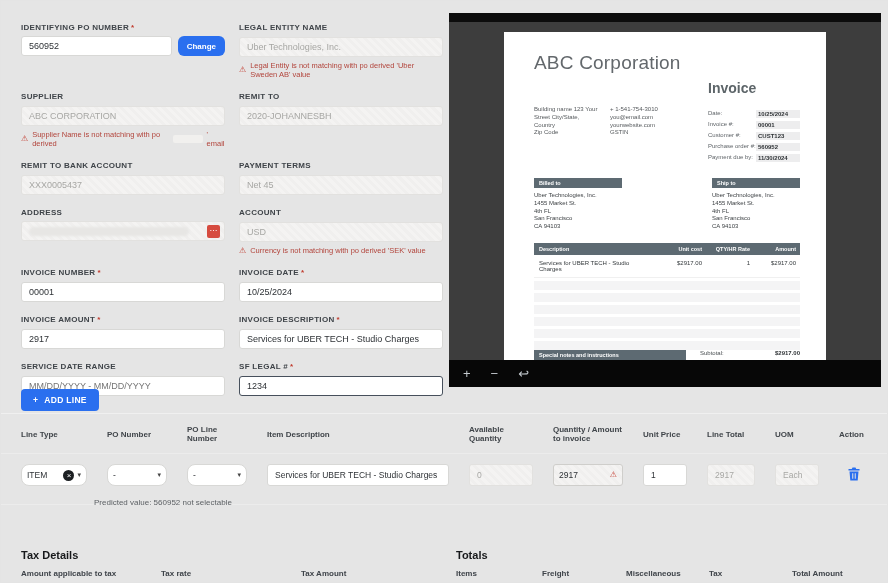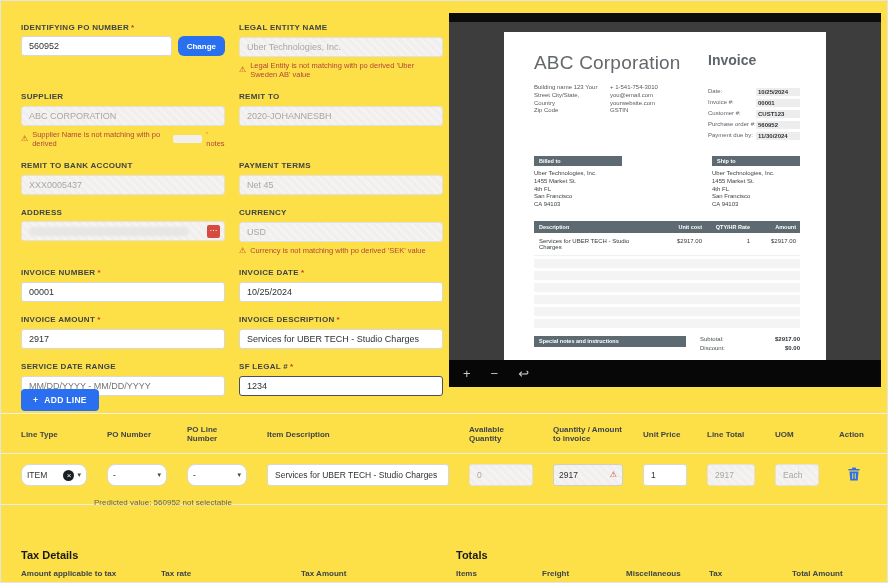--- a/index.html
+++ b/index.html
@@ -1,17 +1,17 @@
 <!DOCTYPE html>
 <html><head>
 <meta charset="utf-8">
 <style>
   * { box-sizing: border-box; }
   body { margin:0; background:#fff; font-family:"Liberation Sans", sans-serif; }
-  .canvas { position:relative; width:888px; height:583px; background:#fde047;
+  .canvas { position:relative; width:888px; height:583px; background:#e5e5e5;
             border:1px solid #e4e4e4; overflow:hidden; }
 
   
   .form-area { position:absolute; left:20px; top:22px; width:422px;
                display:grid; grid-template-columns:1fr 1fr; column-gap:14px; row-gap:13px; }
   .flabel { font-size:8px; font-weight:700; color:#3f4449; letter-spacing:.3px; margin-bottom:4px; }
   .req { color:#c0392b; margin-left:2px; }
   .tinput { width:100%; height:20px; border:1px solid #d8d8d6; border-radius:3px;
             font-size:9px; color:#2e3236; padding:0 7px; font-family:inherit; background:#fff; outline:none; }
   .tinput.disabled { background:repeating-linear-gradient(45deg,#f4f3f2 0 3px,#f0efee 3px 6px);
@@ -32,21 +32,21 @@
 
   
   .preview { position:absolute; left:448px; top:12px; width:432px; height:374px;
              display:flex; flex-direction:column; }
   .pv-topbar { height:9px; background:#0c0c0c; }
   .pv-viewport { flex:1; background:#3d3d3d; display:flex; justify-content:center; overflow:hidden; }
   .pv-page { width:322px; margin-top:10px; background:#fff; height:328px;
              padding:20px 26px 6px 30px; display:flex; flex-direction:column; }
   .pv-head { display:flex; justify-content:space-between; }
   .pv-company { font-size:19px; color:#63686c; letter-spacing:.2px; }
-  .pv-rcol { width:92px; }
+  .pv-rcol { width:92px;margin-top:28px; }
   .pv-title { font-size:14px; font-weight:700; color:#5d6569; }
   .pv-sub { display:flex; justify-content:space-between; margin-top:10px; }
   .pv-addr-wrap { display:flex; gap:10px; font-size:6px; color:#55595c; line-height:1.3; }
   .pv-addr { width:66px; }
   .pv-meta { width:92px; font-size:6px; margin-top:4px; }
   .pv-meta-row { display:flex; margin-bottom:3px; }
   .pv-meta-label { width:48px; color:#5f6468; }
   .pv-meta-val { flex:1; background:#ededee; color:#2f3336; font-weight:700; padding:1px 2px; }
   .pv-bars { display:flex; justify-content:space-between; margin-top:13px; }
   .pv-bar { width:88px; background:#5d6a72; color:#fff; font-size:5.5px; font-weight:700; padding:2px 0 2px 5px; }
@@ -124,21 +124,21 @@
         </div>
     </div>
 
     <div class="field">
       <div class="flabel"><span>SUPPLIER</span></div>
       <input class="tinput disabled" disabled="" value="ABC CORPORATION" style="">
       <div class="warn">
           <span class="warn-icon">⚠</span>
           <span>Supplier Name is not matching with po derived</span>
           <span class="redacted"></span>
-          <span class="suffix-right">' notes</span>
+          <span class="suffix-right">' email</span>
         </div>
     </div>
 
     <div class="field">
       <div class="flabel"><span>REMIT TO</span></div>
       <input class="tinput disabled" disabled="" value="2020-JOHANNESBH" style="">
     </div>
 
     <div class="field">
       <div class="flabel"><span>REMIT TO BANK ACCOUNT</span></div>
@@ -154,21 +154,21 @@
       <div class="flabel"><span>ADDRESS</span></div>
       <div class="tinput disabled addr-box">
         <span class="blur-bar"></span>
         <span class="addr-icon">
             <span>⋯</span>
           </span>
       </div>
     </div>
 
     <div class="field">
-      <div class="flabel"><span>CURRENCY</span></div>
+      <div class="flabel"><span>ACCOUNT</span></div>
       <input class="tinput disabled" disabled="" value="USD" style="">
       <div class="warn">
           <span class="warn-icon">⚠</span>
           <span>Currency is not matching with po derived 'SEK' value</span>
         </div>
     </div>
 
     <div class="field">
       <div class="flabel"><span>INVOICE NUMBER</span><span class="req">*</span></div>
       <input class="tinput" value="00001" style="">

